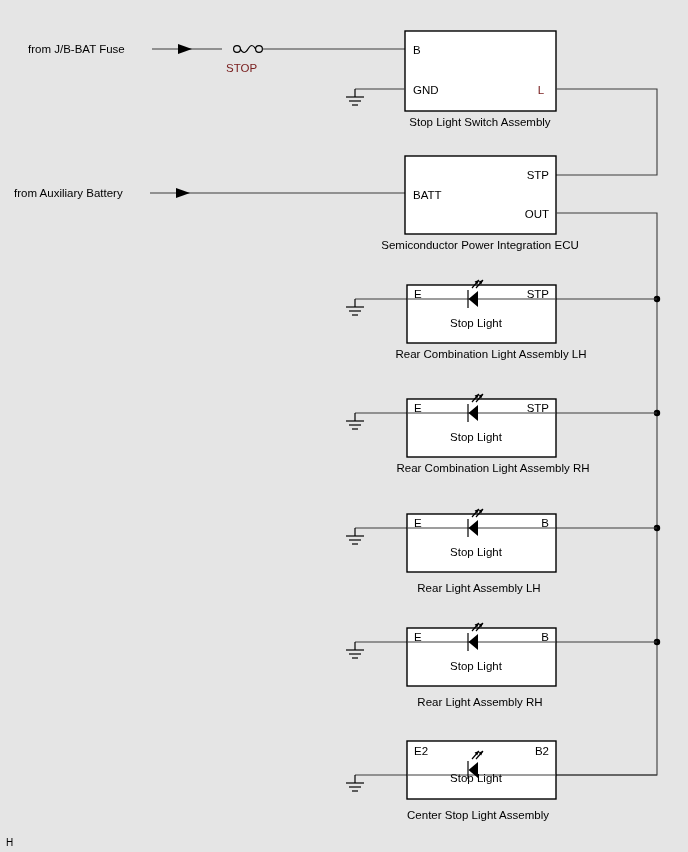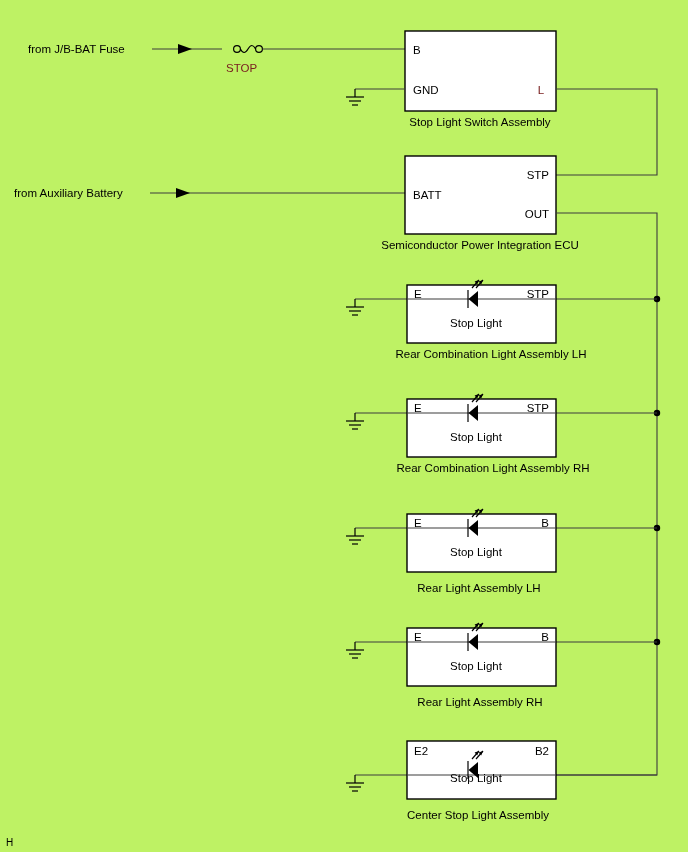--- a/index.html
+++ b/index.html
@@ -7,21 +7,21 @@
     padding: 0;
     background: #ffffff;
   }
   body {
     font-family: "Liberation Sans", sans-serif;
   }
   #diagram-root {
     position: relative;
     width: 688px;
     height: 852px;
-    background: #bef264;
+    background: #e5e5e5;
     overflow: hidden;
   }
   #wiring-svg {
     position: absolute;
     left: 0;
     top: 0;
     width: 688px;
     height: 852px;
   }
   .wire {

